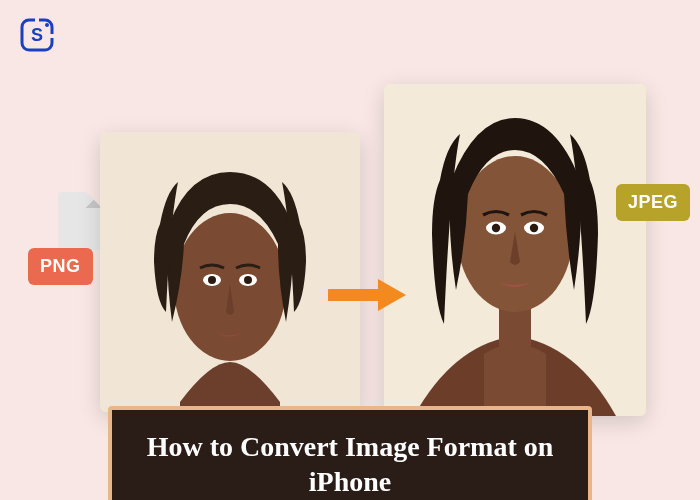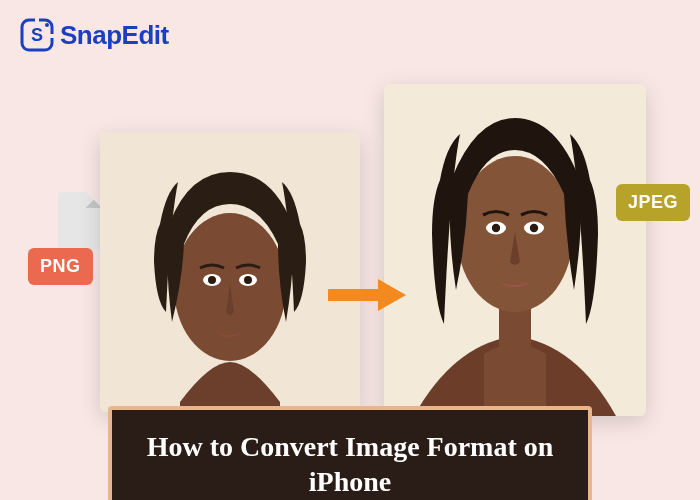--- a/index.html
+++ b/index.html
@@ -136,21 +136,20 @@
 
 <div class="logo">
   <span class="logo-icon">
     <svg viewBox="0 0 34 34">
       <rect x="2" y="2" width="30" height="30" rx="7" fill="none" stroke="#1a3fbf" stroke-width="3"></rect>
       <rect x="2" y="2" width="30" height="30" rx="7" fill="none" stroke="#f8e7e4" stroke-width="4" stroke-dasharray="4 24 4 100" stroke-dashoffset="-6"></rect>
       <text x="17" y="23" text-anchor="middle" font-family="Arial" font-weight="900" font-size="18" fill="#1a3fbf">S</text>
       <circle cx="27" cy="7" r="2" fill="#1a3fbf"></circle>
     </svg>
   </span>
-  <span class="logo-text">SnapEdit</span>
 </div>
 
 <div class="stage">
 
   <div class="file-icon left"></div>
   <div class="file-icon right"></div>
 
   <div class="photo left">
     <svg viewBox="0 0 260 280" preserveAspectRatio="xMidYMid slice">
       <rect width="260" height="280" fill="#f1e6d5"></rect>

